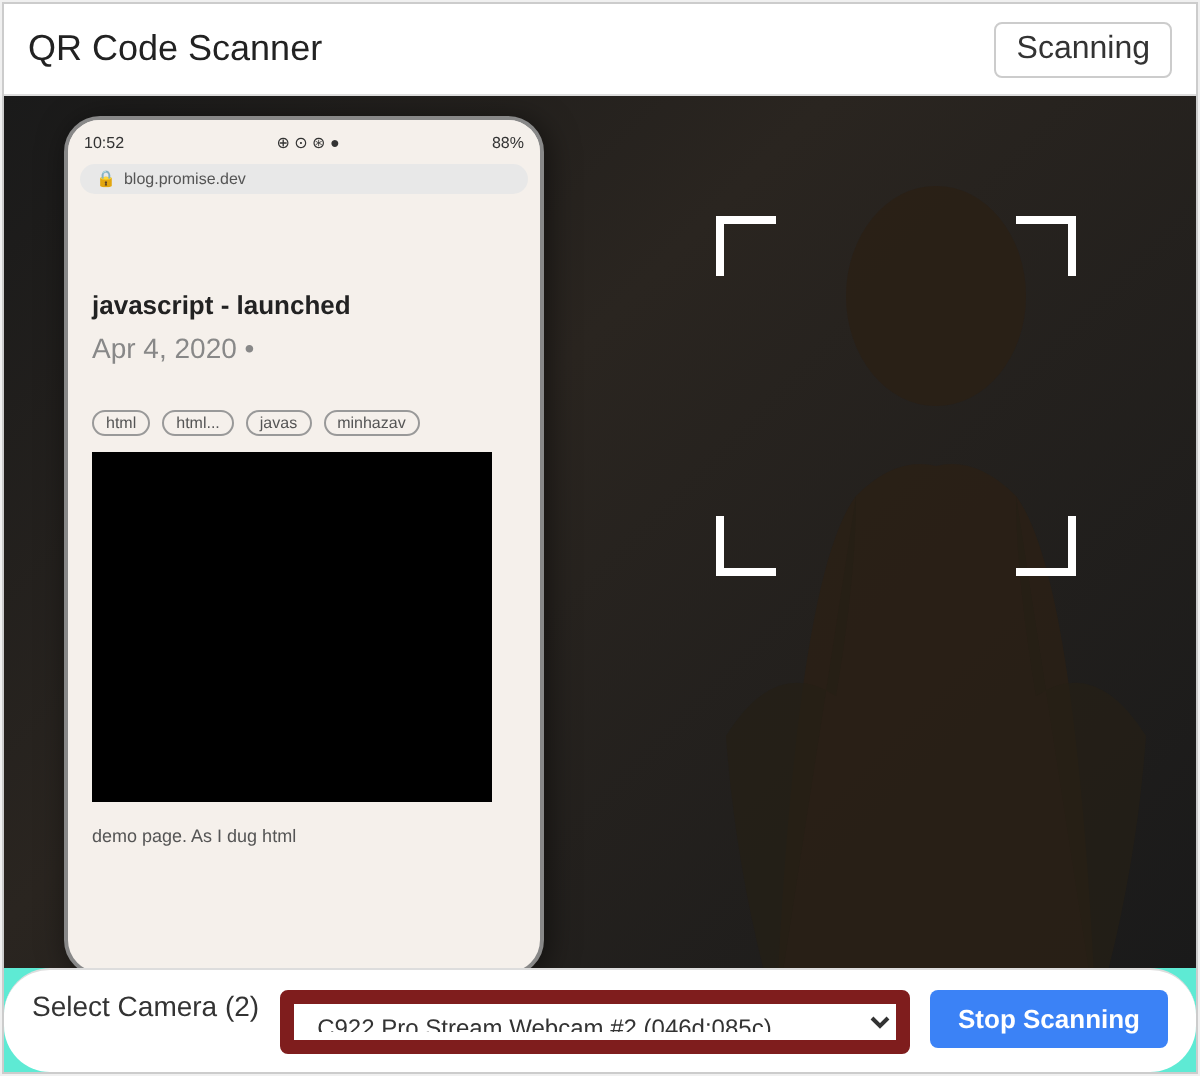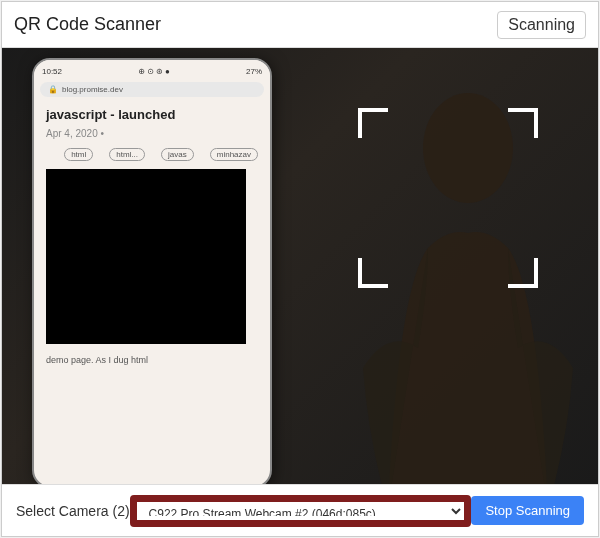--- a/index.html
+++ b/index.html
@@ -92,32 +92,32 @@
     .phone-content {
       padding: 6px 12px;
       background: #f5f0eb;
     }
     .phone-article-title {
       font-size: 13px;
       font-weight: bold;
       color: #222;
       margin-bottom: 4px;
       line-height: 1.3;
+      margin-top: 38px;
     }
     .phone-article-date {
-      font-size: 10px;
+      font-size: 14px;
       color: #888;
-      margin-bottom: 9px;
+      margin-bottom: 23px;
     }
     .phone-tags {
       display: flex;
-      gap: 16px;
+      gap: 6px;
       flex-wrap: wrap;
       margin-bottom: 8px;
-      justify-content: flex-end;
     }
     .phone-tag {
       border: 1px solid #999;
       border-radius: 10px;
       padding: 1px 6px;
       font-size: 8px;
       color: #555;
     }
     .phone-footer-text {
       font-size: 9px;
@@ -148,25 +148,27 @@
     
     .person-silhouette {
       position: absolute;
       right: 20px;
       top: 40px;
       width: 220px;
       height: 420px;
     }
     .footer {
       display: flex;
-      align-items: center;
+      align-items: flex-start;
       padding: 10px 14px;
       border-top: 1px solid #ddd;
       background: #fff;
       height: 52px;
+      gap: 10px;
+      border-radius: 23px;
     }
     .camera-label {
       font-size: 14px;
       color: #333;
       white-space: nowrap;
       font-weight: 500;
     }
     .camera-select {
       flex: 1;
       height: 32px;
@@ -178,21 +180,21 @@
       background: #fff;
       appearance: auto;
     }
     .stop-btn {
       background: #3b82f6;
       color: #fff;
       border: none;
       border-radius: 4px;
       padding: 7px 14px;
       font-size: 13px;
-      font-weight: 400;
+      font-weight: 700;
       cursor: pointer;
       white-space: nowrap;
     }
     
     .qr-svg rect { fill: #000; }
   </style>
 </head>
 <body>
 
 <div class="scanner-container">
@@ -213,21 +215,21 @@
         <path d="M30 420 Q10 350 5 280 Q30 240 60 260 Q70 200 70 160" fill="#252015" opacity="0.7"></path>
         <path d="M190 420 Q210 350 215 280 Q190 240 160 260 Q150 200 150 160" fill="#252015" opacity="0.7"></path>
       </svg>
     </div>
 
     <div class="phone-overlay">
 
       <div class="phone-status-bar">
         <span>10:52</span>
         <span>⊕ ⊙ ⊛ ●</span>
-        <span>27%</span>
+        <span>88%</span>
       </div>
 
       <div class="phone-url-bar">
         <span>🔒</span>
         <span>blog.promise.dev</span>
       </div>
 
       <div class="phone-content">
         <div class="phone-article-title">javascript - launched</div>
         <div class="phone-article-date">Apr 4, 2020 •</div>

